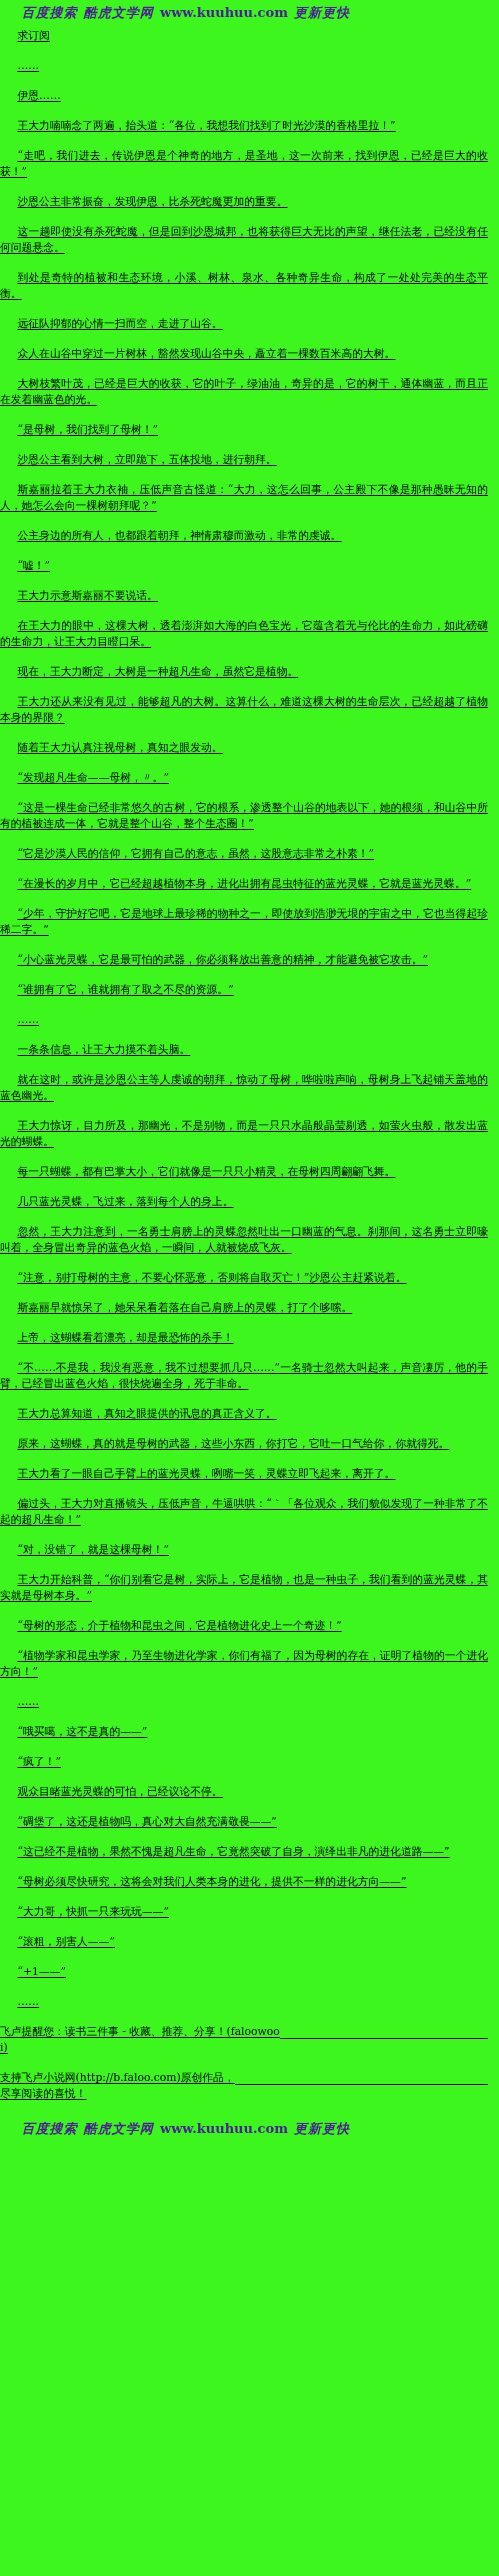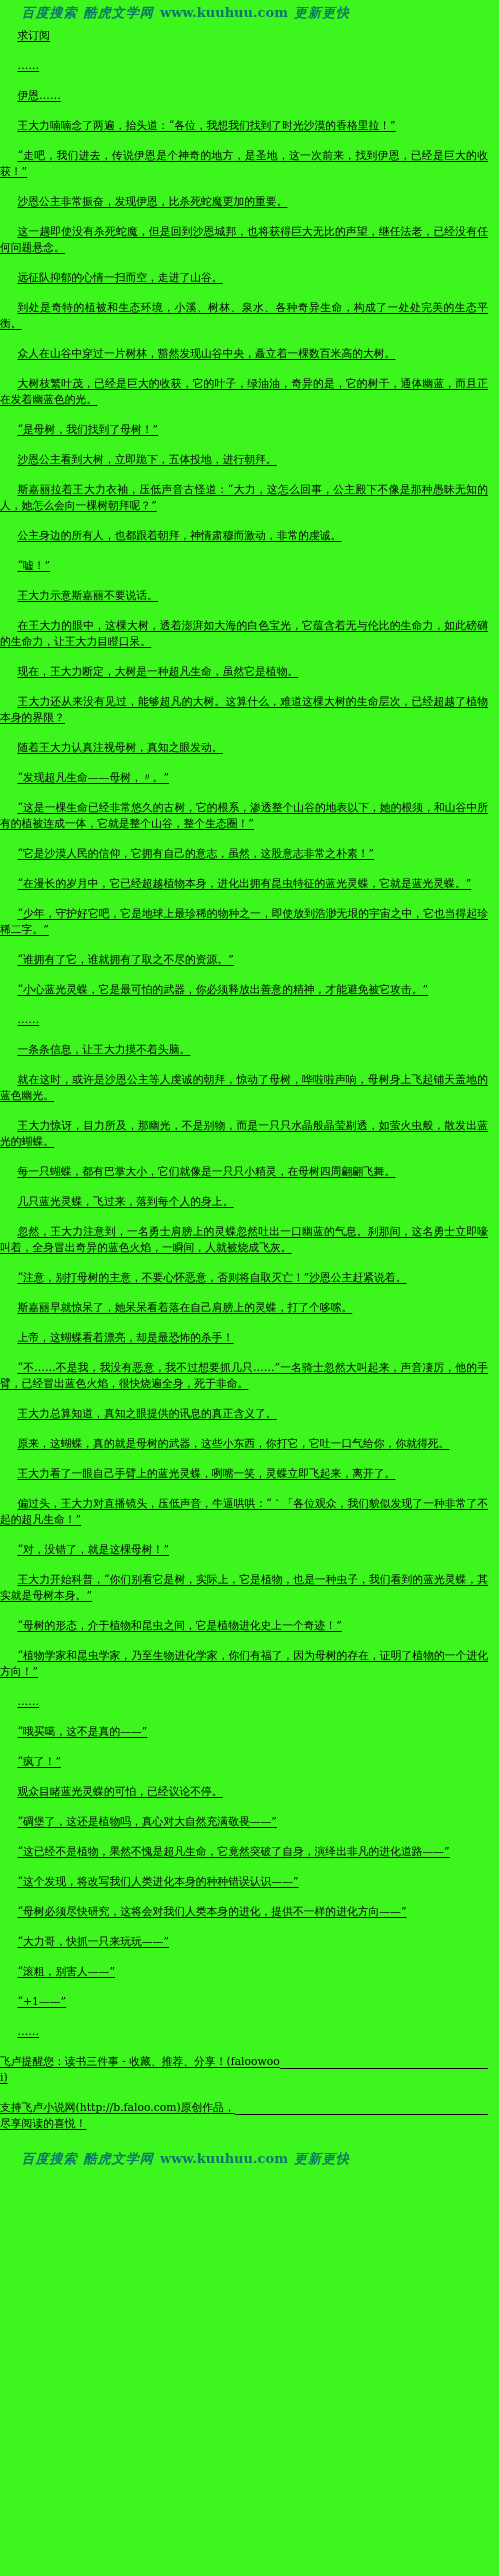--- a/index.html
+++ b/index.html
@@ -10,21 +10,21 @@
     background:#3CF61E;
     color:#000;
     font-family:"DejaVu Serif", serif;
     overflow:hidden;
   }
   .banner{
     padding:4.1px 0 0 21.6px;
     font-size:13px;
     font-weight:bold;
     white-space:nowrap;
-    color:#0f766e;
+    color:#4c1d95;
   }
   .banner .cal{
     font-family:"DejaVu Serif", serif;
     font-style:italic;
     letter-spacing:1px;
     margin-right:6.2px;
   }
   .banner .url{
     font-family:"DejaVu Serif", serif;
     font-style:normal;
@@ -83,41 +83,41 @@
   </div>
 
   <div class="content" id="content">
       <p class="para">求订阅</p>
       <p class="para">……</p>
       <p class="para">伊恩……</p>
       <p class="para">王大力喃喃念了两遍，抬头道：“各位，我想我们找到了时光沙漠的香格里拉！”</p>
       <p class="para">“走吧，我们进去，传说伊恩是个神奇的地方，是圣地，这一次前来，找到伊恩，已经是巨大的收获！”</p>
       <p class="para">沙恩公主非常振奋，发现伊恩，比杀死蛇魔更加的重要。</p>
       <p class="para">这一趟即使没有杀死蛇魔，但是回到沙恩城邦，也将获得巨大无比的声望，继任法老，已经没有任何问题悬念。</p>
+      <p class="para">到处是奇特的植被和生态环境，小溪、树林、泉水、各种奇异生命，构成了一处处完美的生态平衡。</p>
       <p class="para">远征队抑郁的心情一扫而空，走进了山谷。</p>
-      <p class="para">到处是奇特的植被和生态环境，小溪、树林、泉水、各种奇异生命，构成了一处处完美的生态平衡。</p>
       <p class="para">众人在山谷中穿过一片树林，豁然发现山谷中央，矗立着一棵数百米高的大树。</p>
       <p class="para">大树枝繁叶茂，已经是巨大的收获，它的叶子，绿油油，奇异的是，它的树干，通体幽蓝，而且正在发着幽蓝色的光。</p>
       <p class="para">“是母树，我们找到了母树！”</p>
       <p class="para">沙恩公主看到大树，立即跪下，五体投地，进行朝拜。</p>
       <p class="para">斯嘉丽拉着王大力衣袖，压低声音古怪道：“大力，这怎么回事，公主殿下不像是那种愚昧无知的人，她怎么会向一棵树朝拜呢？”</p>
       <p class="para">公主身边的所有人，也都跟着朝拜，神情肃穆而激动，非常的虔诚。</p>
       <p class="para">“嘘！”</p>
       <p class="para">王大力示意斯嘉丽不要说话。</p>
       <p class="para">在王大力的眼中，这棵大树，透着澎湃如大海的白色宝光，它蕴含着无与伦比的生命力，如此磅礴的生命力，让王大力目瞪口呆。</p>
       <p class="para">现在，王大力断定，大树是一种超凡生命，虽然它是植物。</p>
       <p class="para">王大力还从来没有见过，能够超凡的大树。这算什么，难道这棵大树的生命层次，已经超越了植物本身的界限？</p>
       <p class="para">随着王大力认真注视母树，真知之眼发动。</p>
       <p class="para">“发现超凡生命——母树，〃。”</p>
       <p class="para">“这是一棵生命已经非常悠久的古树，它的根系，渗透整个山谷的地表以下，她的根须，和山谷中所有的植被连成一体，它就是整个山谷，整个生态圈！”</p>
       <p class="para">“它是沙漠人民的信仰，它拥有自己的意志，虽然，这股意志非常之朴素！”</p>
       <p class="para">“在漫长的岁月中，它已经超越植物本身，进化出拥有昆虫特征的蓝光灵蝶，它就是蓝光灵蝶。”</p>
       <p class="para">“少年，守护好它吧，它是地球上最珍稀的物种之一，即使放到浩渺无垠的宇宙之中，它也当得起珍稀二字。”</p>
+      <p class="para">“小心蓝光灵蝶，它是最可怕的武器，你必须释放出善意的精神，才能避免被它攻击。”</p>
       <p class="para">“谁拥有了它，谁就拥有了取之不尽的资源。”</p>
-      <p class="para">“小心蓝光灵蝶，它是最可怕的武器，你必须释放出善意的精神，才能避免被它攻击。”</p>
       <p class="para">……</p>
       <p class="para">一条条信息，让王大力摸不着头脑。</p>
       <p class="para">就在这时，或许是沙恩公主等人虔诚的朝拜，惊动了母树，哗啦啦声响，母树身上飞起铺天盖地的蓝色幽光。</p>
       <p class="para">王大力惊讶，目力所及，那幽光，不是别物，而是一只只水晶般晶莹剔透，如萤火虫般，散发出蓝光的蝴蝶。</p>
       <p class="para">每一只蝴蝶，都有巴掌大小，它们就像是一只只小精灵，在母树四周翩翩飞舞。</p>
       <p class="para">几只蓝光灵蝶，飞过来，落到每个人的身上。</p>
       <p class="para">忽然，王大力注意到，一名勇士肩膀上的灵蝶忽然吐出一口幽蓝的气息。刹那间，这名勇士立即嚎叫着，全身冒出奇异的蓝色火焰，一瞬间，人就被烧成飞灰。</p>
       <p class="para">“注意，别打母树的主意，不要心怀恶意，否则将自取灭亡！”沙恩公主赶紧说着。</p>
       <p class="para">斯嘉丽早就惊呆了，她呆呆看着落在自己肩膀上的灵蝶，打了个哆嗦。</p>
       <p class="para">上帝，这蝴蝶看着漂亮，却是最恐怖的杀手！</p>
@@ -129,21 +129,20 @@
       <p class="para">“对，没错了，就是这棵母树！”</p>
       <p class="para">王大力开始科普，“你们别看它是树，实际上，它是植物，也是一种虫子，我们看到的蓝光灵蝶，其实就是母树本身。”</p>
       <p class="para">“母树的形态，介于植物和昆虫之间，它是植物进化史上一个奇迹！”</p>
       <p class="para">“植物学家和昆虫学家，乃至生物进化学家，你们有福了，因为母树的存在，证明了植物的一个进化方向！”</p>
       <p class="para">……</p>
       <p class="para">“哦买噶，这不是真的——”</p>
       <p class="para">“疯了！”</p>
       <p class="para">观众目睹蓝光灵蝶的可怕，已经议论不停。</p>
       <p class="para">“碉堡了，这还是植物吗，真心对大自然充满敬畏——”</p>
       <p class="para">“这已经不是植物，果然不愧是超凡生命，它竟然突破了自身，演绎出非凡的进化道路——”</p>
-      <p class="para">“这个发现，将改写我们人类进化本身的种种错误认识——”</p>
       <p class="para">“母树必须尽快研究，这将会对我们人类本身的进化，提供不一样的进化方向——”</p>
       <p class="para">“大力哥，快抓一只来玩玩——”</p>
       <p class="para">“滚粗，别害人——”</p>
       <p class="para">“+1——”</p>
       <p class="para">……</p>
     </div>
 
   <div class="footer" id="footer">
       <div class="fpara">
         <div class="fline">

